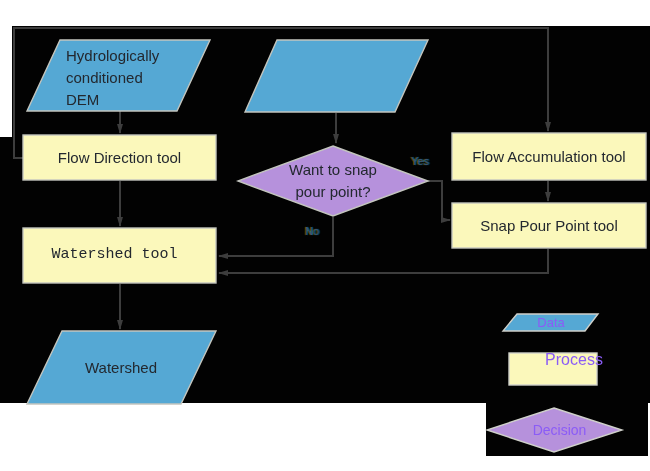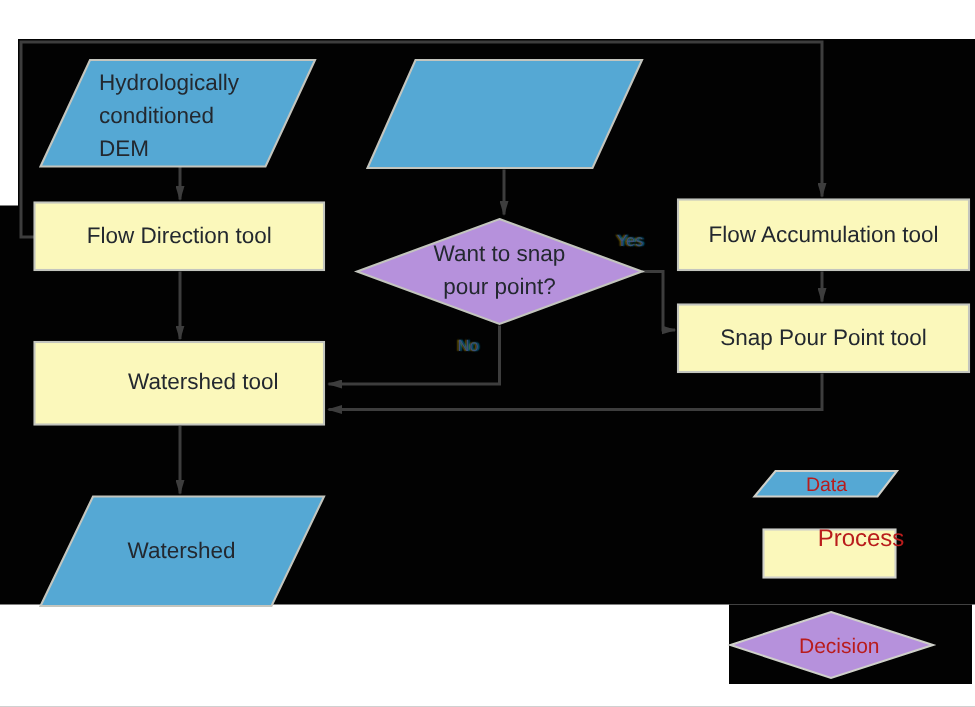--- a/index.html
+++ b/index.html
@@ -17,21 +17,21 @@
   .edge{fill:none;stroke-width:2px;}
   .lbl{
     position:absolute;color:#23282f;font-size:15px;line-height:22px;
     -webkit-font-smoothing:antialiased;
   }
   .center{display:flex;align-items:center;justify-content:center;text-align:center;}
   .edge-lbl{
     position:absolute;font-size:11px;line-height:12px;color:#3d4f78;
     text-shadow:1px 0 1px rgba(0,190,255,.55), -1px 0 1px rgba(255,210,0,.45);
   }
-  .legend-lbl{position:absolute;color:#b91c1c;}
+  .legend-lbl{position:absolute;color:#8b5cf6;}
 </style>
 </head>
 <body>
 
 <div class="page">
 
   <div class="bg" id="bgA"></div>
   <div class="bg" id="bgB"></div>
   <div class="bg" id="bgC"></div>
 
@@ -79,21 +79,21 @@
 
   <div class="lbl center" style="left:452px;top:133px;width:194px;height:47px;border-radius:22px;">Flow Accumulation tool</div>
 
   <div class="lbl center" style="left:452px;top:203px;width:194px;height:45px;">Snap Pour Point tool</div>
 
   <div class="lbl" style="left:247px;top:159px;width:172px;text-align:center;">
     <div>Want to snap</div>
     <div>pour point?</div>
   </div>
 
-  <div class="lbl center" style="left:39px;top:228px;width:193px;height:54px;">Watershed tool</div>
+  <div class="lbl center" style="left:18px;top:228px;width:193px;height:54px;font-family:Liberation Mono, monospace;">Watershed tool</div>
 
   <div class="lbl center" style="left:41px;top:331px;width:160px;height:73px;">Watershed</div>
 
   <div class="edge-lbl" style="left:411px;top:155px;">Yes</div>
   <div class="edge-lbl" style="left:305px;top:225px;">No</div>
 
   <div class="legend-lbl center" style="left:503px;top:313px;width:96px;height:18px;font-size:13px;">Data</div>
   <div class="legend-lbl center" style="left:530px;top:353px;width:88px;height:14px;font-size:16px;">Process</div>
   <div class="legend-lbl center" style="left:492px;top:409px;width:135px;height:42px;font-size:14px;">Decision</div>
 

